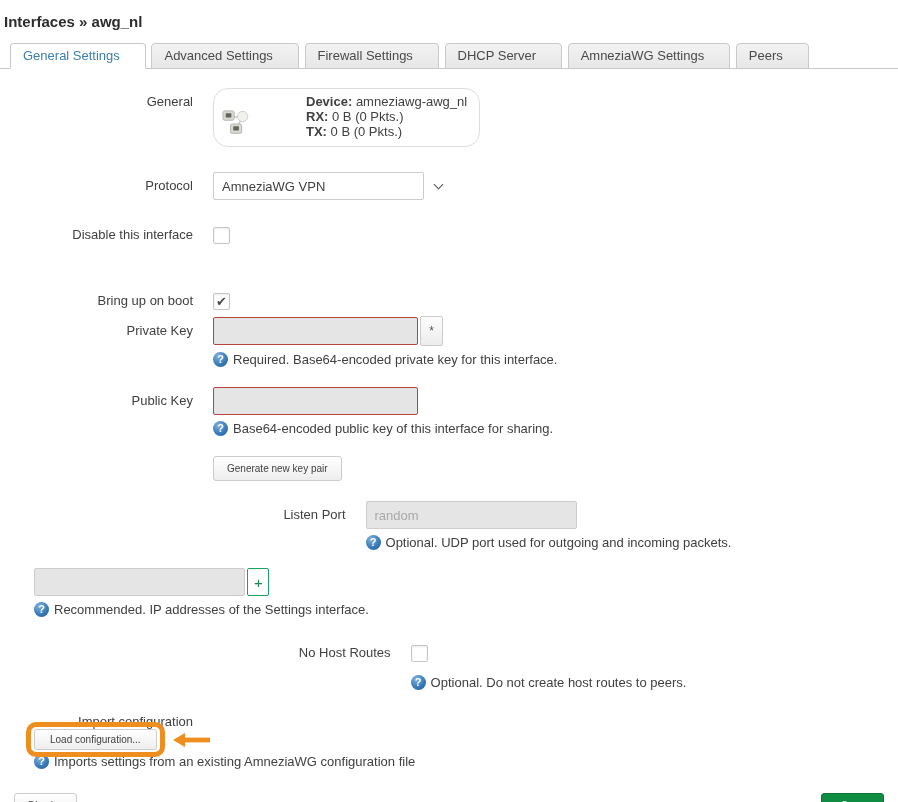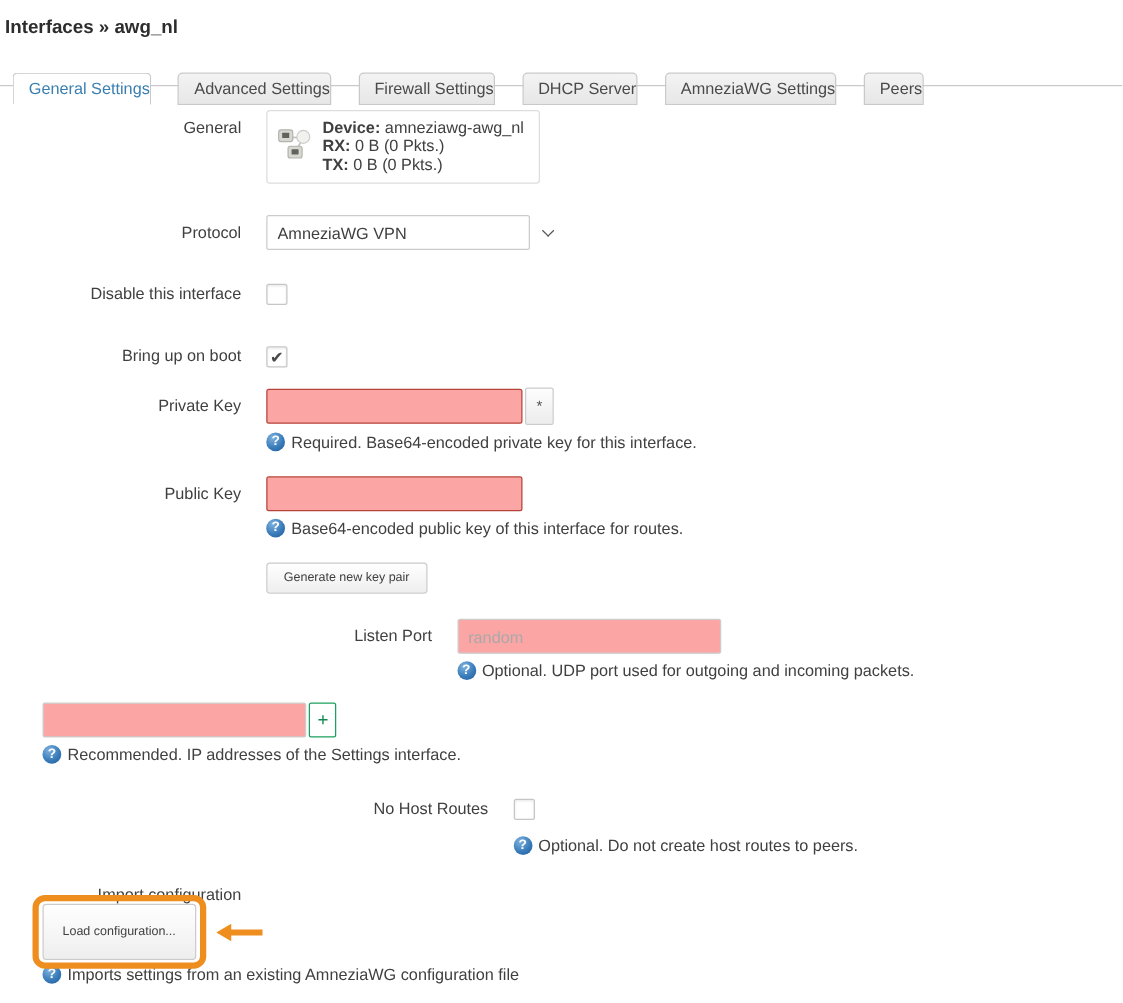--- a/index.html
+++ b/index.html
@@ -15,52 +15,52 @@
     margin:0; padding:13px 14px 12px 4px;
     font-size:15px; font-weight:bold; color:#2d2d2d;
   }
   
   .tabbar {
     padding:0 0 0 10px;
     border-bottom:1px solid #c9c9c9;
     height:27px;
   }
   .tab {
-    display:inline-block; position:relative; top:16px;
-    padding:4px 0 5px 12px;
-    margin-right:18px;
+    display:inline-block; position:relative; top:1px;
+    padding:4px 25px 5px 12px;
+    margin-right:2px;
     background:linear-gradient(#f3f3f3,#e7e7e7);
     border:1px solid #c9c9c9;
     border-radius:4px 4px 0 0;
     color:#4a4a4a; cursor:pointer; font-size:13px;
   }
   .tab.active {
     background:#fff; color:#3b7fb0;
     border-bottom-color:#fff;
   }
   
   .content { padding:19px 14px 0 14px; }
   .row { display:flex; margin-bottom:20px; }
   .row.mb25 { margin-bottom:25px; }
-  .row.mb28 { margin-bottom:28px; }
-  .row.mb22 { margin-bottom:14px; }
+  .row.mb28 { margin-bottom:44px; }
+  .row.mb22 { margin-bottom:4px; }
   .row.mb26 { margin-bottom:26px; }
   .row.mb18 { margin-bottom:18px;justify-content:center; }
   .lbl {
     width:179px; flex-shrink:0;
     text-align:right; padding-top:6px; color:#404040;
   }
   .lbl.cb { padding-top:2px; }
   .field { margin-left:20px; }
   .inline { display:flex; align-items:flex-start; }
   
   .status-box {
-    display:flex; align-items:center;
-    border:1px solid #ddd; border-radius:3px;
-    padding:5px 12px 7px 8px; background:#fff;
+    display:flex; align-items:flex-end;
+    border:1px solid #ddd; border-radius:15px;
+    padding:5px 12px 7px 8px; background:#fff;gap:48px;
   }
   .status-box svg { margin-right:6px; margin-top:1px; flex-shrink:0; }
   .status-line { line-height:15px; white-space:nowrap; }
   .b { font-weight:bold; }
   
   .selectwrap { position:relative; width:240px; }
   select {
     width:211px; height:28px;
     border:1px solid #ccc; border-radius:2px;
     background:#fff; color:#404040; font-size:13px;
@@ -73,21 +73,21 @@
     position:absolute; right:11px; top:9px;
     width:7px; height:7px;
     border-right:1.6px solid #555; border-bottom:1.6px solid #555;
     transform:rotate(45deg); pointer-events:none;
   }
   
   .txt {
     height:28px; border:1px solid #ccc; border-radius:2px;
     padding:0 8px; font-size:13px; color:#404040;
     font-family:"Liberation Sans", sans-serif;
-    width:211px; background:#fca5a5;
+    width:211px; background:#e5e5e5;
   }
   .txt::placeholder { color:#a9a9a9; opacity:1; }
   .txt.invalid { border-color:#b6443a; }
   .txt.short { width:205px; }
   .mini-btn {
     height:30px; width:23px; margin-left:2px; margin-top:-1px;
     border:1px solid #ccc; border-radius:2px;
     background:linear-gradient(#fdfdfd,#ececec);
     color:#555; font-size:12px; cursor:pointer; line-height:1;
   }
@@ -221,21 +221,21 @@
       </div>
     </div>
   </div>
 
   <div class="row">
     <div class="lbl">Public Key</div>
     <div class="field">
       <input type="text" class="txt short invalid" value="" style="">
       <div class="help">
         <span class="qicon">?</span>
-        <span>Base64-encoded public key of this interface for routes.</span>
+        <span>Base64-encoded public key of this interface for sharing.</span>
       </div>
     </div>
   </div>
 
   <div class="row">
     <div class="lbl"></div>
     <div class="field">
       <button class="btn">Generate new key pair</button>
     </div>
   </div>
@@ -272,21 +272,21 @@
         <span class="qicon">?</span>
         <span>Optional. Do not create host routes to peers.</span>
       </div>
     </div>
   </div>
 
   <div class="row" style="margin-bottom:0;flex-direction:column;">
     <div class="lbl">Import configuration</div>
     <div class="field">
       <div class="hl-wrap">
-        <button class="btn" style="padding:16px 15px;">Load configuration...</button>
+        <button class="btn" style="padding:4px 15px;">Load configuration...</button>
         <span class="hl-box"></span>
         <svg class="hl-arrow" width="38" height="14" viewBox="0 0 38 14">
           <polygon points="0,7 12,0 12,14" fill="#ee8e1e"></polygon>
           <rect x="11" y="4.6" width="26" height="4.8" fill="#ee8e1e"></rect>
         </svg>
       </div>
       <div class="help" style="margin-top:4px;">
         <span class="qicon">?</span>
         <span>Imports settings from an existing AmneziaWG configuration file</span>
       </div>

